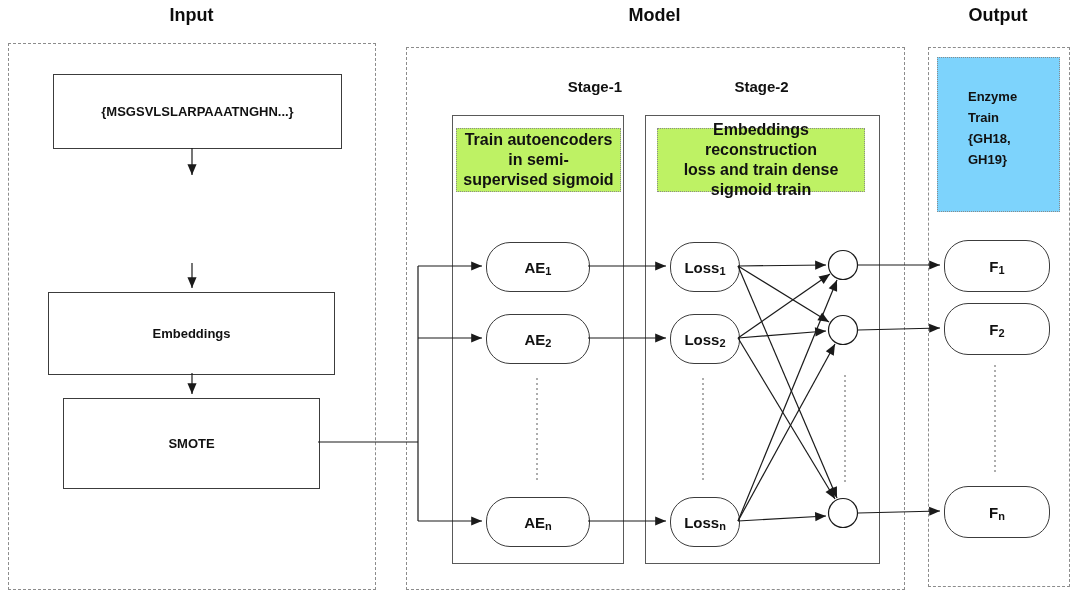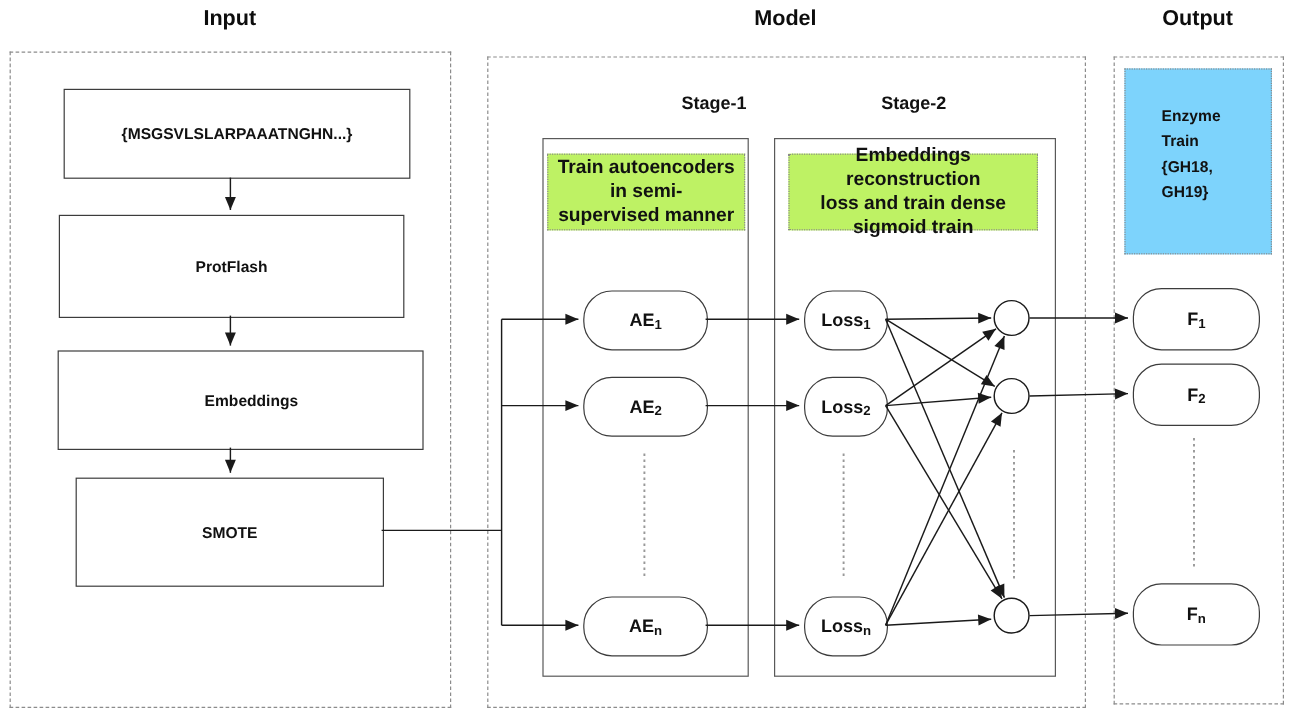--- a/index.html
+++ b/index.html
@@ -89,40 +89,37 @@
 
   <div class="container" style="left:8px;top:43px;width:366px;height:545px;"></div>
   <div class="container" style="left:406px;top:47px;width:497px;height:541px;"></div>
   <div class="container" style="left:928px;top:47px;width:140px;height:538px;"></div>
 
   <div class="node" style="left:53px;top:74px;width:287px;height:73px;">
     <div class="two-line">
       <div>{MSGSVLSLARPAAATNGHN...}</div>
     </div>
   </div>
-  <div class="node" style="left:49px;top:179px;width:286px;height:84px;">
-    <span>ProtFlash</span>
-  </div>
-  <div class="node" style="left:48px;top:292px;width:285px;height:81px;padding-left:18px;">
+  <div class="node" style="left:48px;top:292px;width:285px;height:81px;">
     <span>Embeddings</span>
   </div>
   <div class="node" style="left:63px;top:398px;width:255px;height:89px;">
     <span>SMOTE</span>
   </div>
 
   <div class="stage-box" style="left:452px;top:115px;width:170px;height:447px;"></div>
   <div class="stage-box" style="left:645px;top:115px;width:233px;height:447px;"></div>
 
   <div class="stage-title" style="left:452px;top:78px;width:170px;text-align:right;">Stage-1</div>
   <div class="stage-title" style="left:645px;top:78px;width:233px;">Stage-2</div>
 
   <div class="note" style="left:456px;top:128px;width:163px;height:62px;">
     <div>Train autoencoders</div>
     <div>in semi-</div>
-    <div>supervised manner</div>
+    <div>supervised sigmoid</div>
   </div>
   <div class="note" style="left:657px;top:128px;width:206px;height:62px;">
     <div>Embeddings reconstruction</div>
     <div>loss and train dense</div>
     <div>sigmoid train</div>
   </div>
 
   <div class="node node-sm" style="left:486px;top:242px;width:102px;height:48px;">
     <span>AE</span>
       <span class="sub">1</span>

